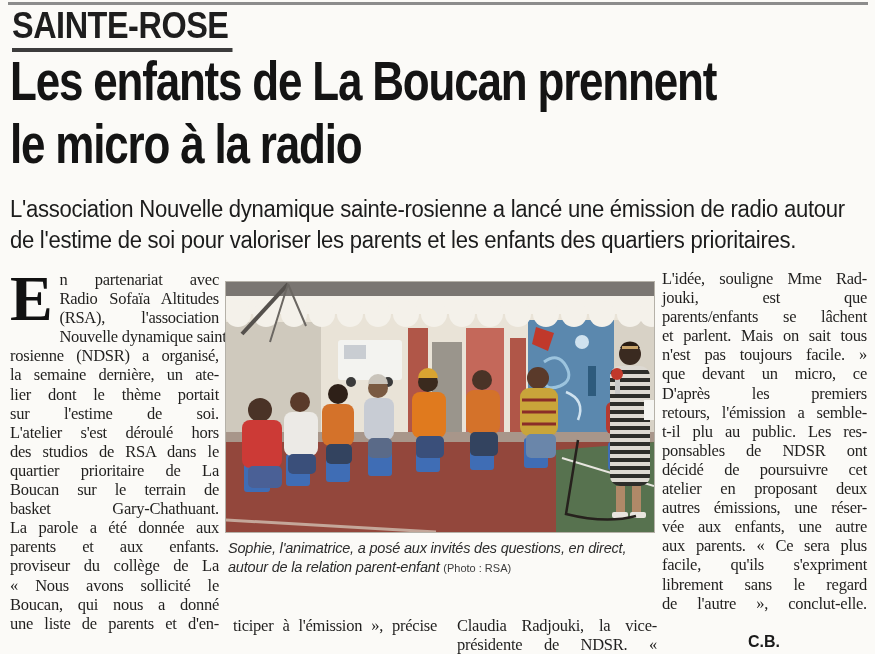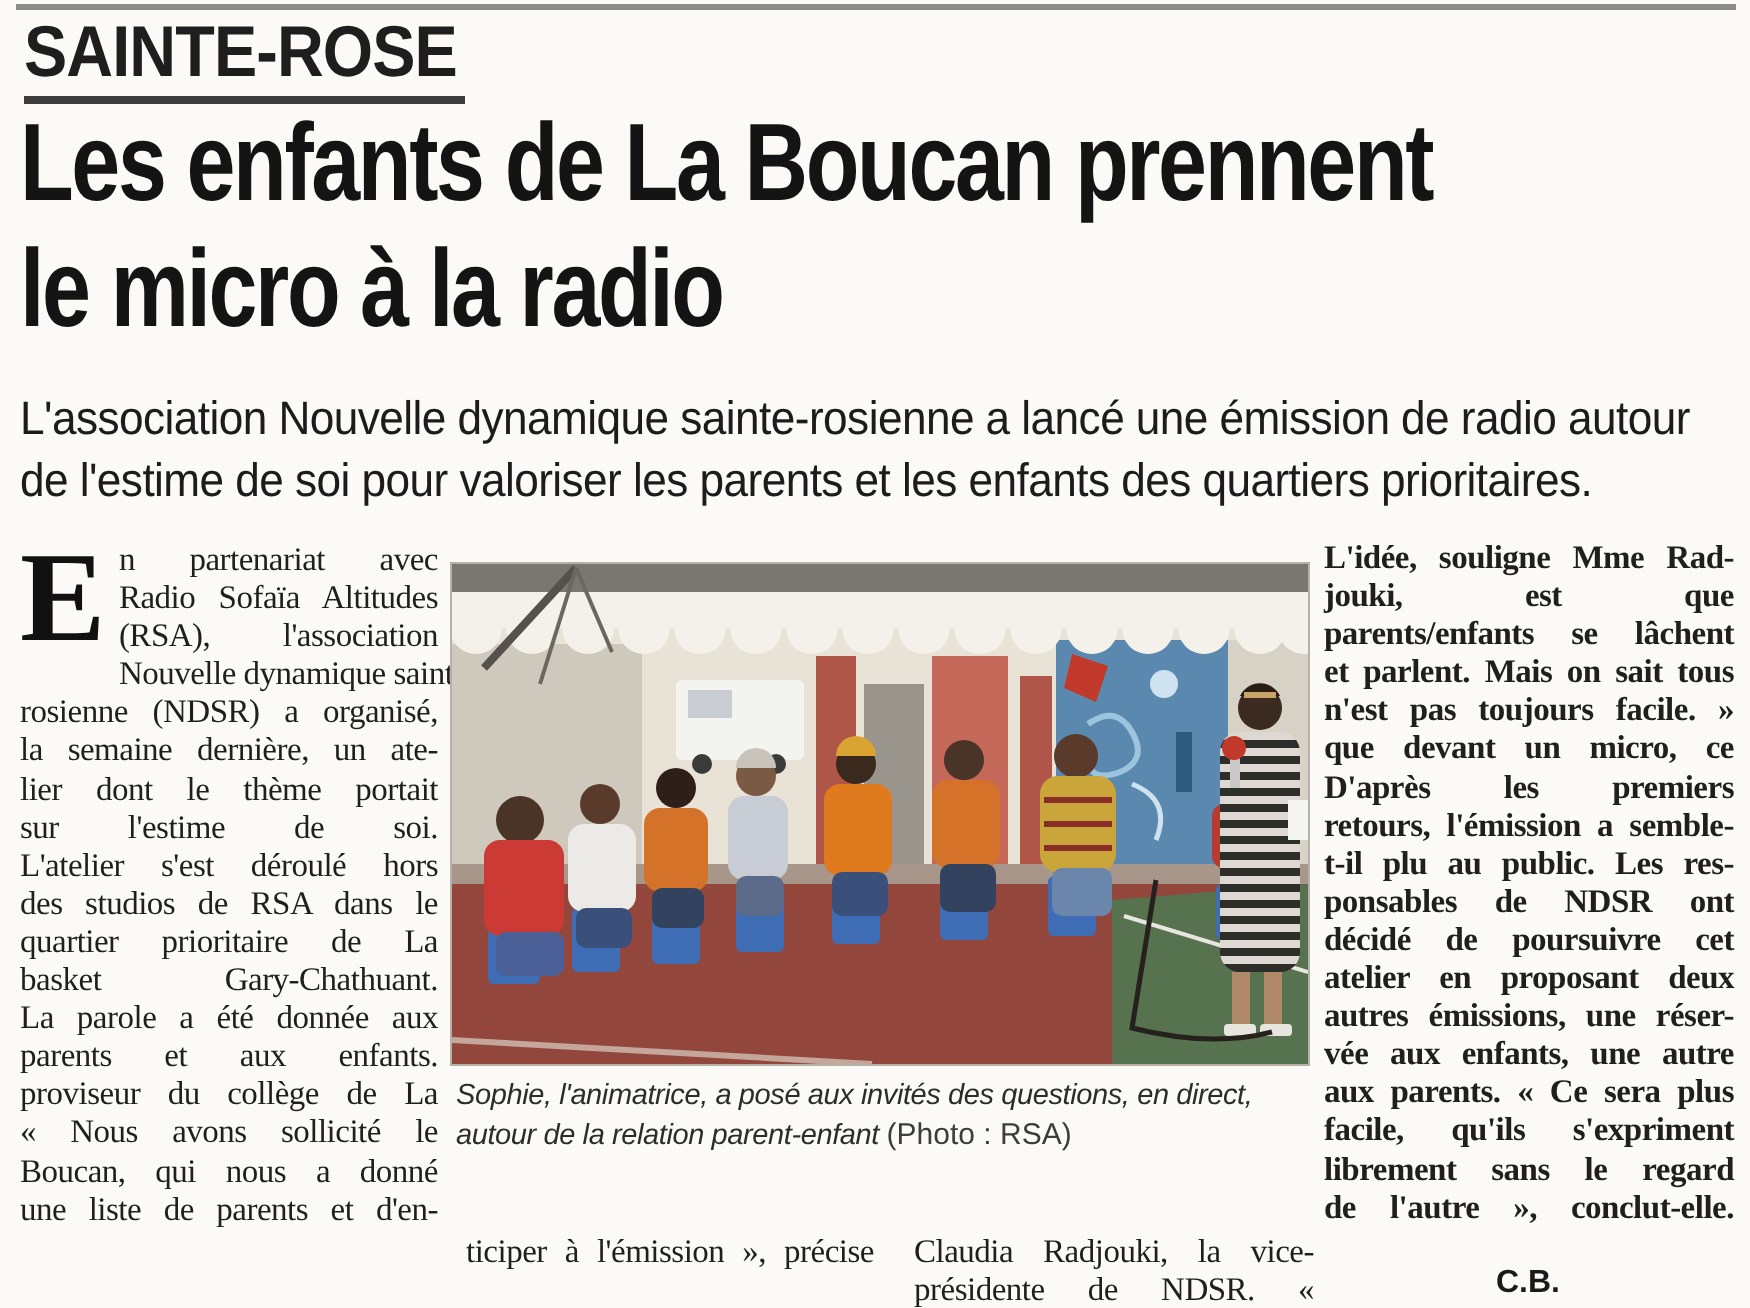--- a/index.html
+++ b/index.html
@@ -23,35 +23,35 @@
     font-family:"Liberation Sans", sans-serif; font-size:23.5px; line-height:31px;
     letter-spacing:-0.3px; color:#1c1c1c; transform:scaleX(0.94); transform-origin:0 0; }
   .lede .ln { white-space:nowrap; }
 
   .body-col { font-family:"Liberation Serif", serif; font-size:16.5px; line-height:19.1px;
     color:#201f1e; letter-spacing:-0.25px; }
   .body-col .ln { text-align:justify; text-align-last:justify; white-space:nowrap; overflow:visible; }
   .nojust .ln { text-align-last:left; }
 
   .col-left  { position:absolute; left:10px;  top:270px; width:209px; }
-  .col-right { position:absolute; left:662px; top:269px; width:205px;font-weight:bold; }
+  .col-right { position:absolute; left:662px; top:269px; width:205px; }
   .col-bmid1 { position:absolute; left:233px; top:616px; width:204px; }
   .col-bmid2 { position:absolute; left:457px; top:616px; width:200px; }
 
   .dropcap { float:left; font-family:"Liberation Serif", serif; font-weight:bold;
     font-size:64px; line-height:52px; height:55px; margin:3px 7px 0 0; color:#111; }
 
   .photo-frame { position:absolute; left:225px; top:281px; width:430px; height:252px;
     border:1px solid #b5b1a8; background:#e6e1d6; overflow:hidden; }
   .photo-frame svg { display:block; }
 
   .caption { position:absolute; left:228px; top:539px; width:440px;
     font-family:"Liberation Sans", sans-serif; font-style:italic; font-size:14.5px;
     line-height:19px; color:#2c2c2c; letter-spacing:-0.2px; }
-  .caption .credit { font-style:normal; font-size:15px; color:#3d3d3d; letter-spacing:0; }
+  .caption .credit { font-style:normal; font-size:11px; color:#3d3d3d; letter-spacing:0; }
 
   .byline { position:absolute; left:662px; top:633px; width:204px; text-align:center;
     font-family:"Liberation Sans", sans-serif; font-weight:bold; font-size:16px; color:#1a1a1a; }
 </style>
 </head>
 <body>
 
 <div class="page">
 
   <div class="top-rule"></div>
@@ -75,20 +75,21 @@
         <div class="ln">Radio Sofaïa Altitudes</div>
         <div class="ln">(RSA), l'association</div>
         <div class="ln">Nouvelle dynamique sainte-</div>
         <div class="ln">rosienne (NDSR) a organisé,</div>
         <div class="ln">la semaine dernière, un ate-</div>
         <div class="ln">lier dont le thème portait</div>
         <div class="ln">sur l'estime de soi.</div>
         <div class="ln">L'atelier s'est déroulé hors</div>
         <div class="ln">des studios de RSA dans le</div>
         <div class="ln">quartier prioritaire de La</div>
+        <div class="ln">Boucan sur le terrain de</div>
         <div class="ln">basket Gary-Chathuant.</div>
         <div class="ln">La parole a été donnée aux</div>
         <div class="ln">parents et aux enfants.</div>
         <div class="ln">proviseur du collège de La</div>
         <div class="ln">« Nous avons sollicité le</div>
         <div class="ln">Boucan, qui nous a donné</div>
         <div class="ln">une liste de parents et d'en-</div>
       </div>
   </div>
 

